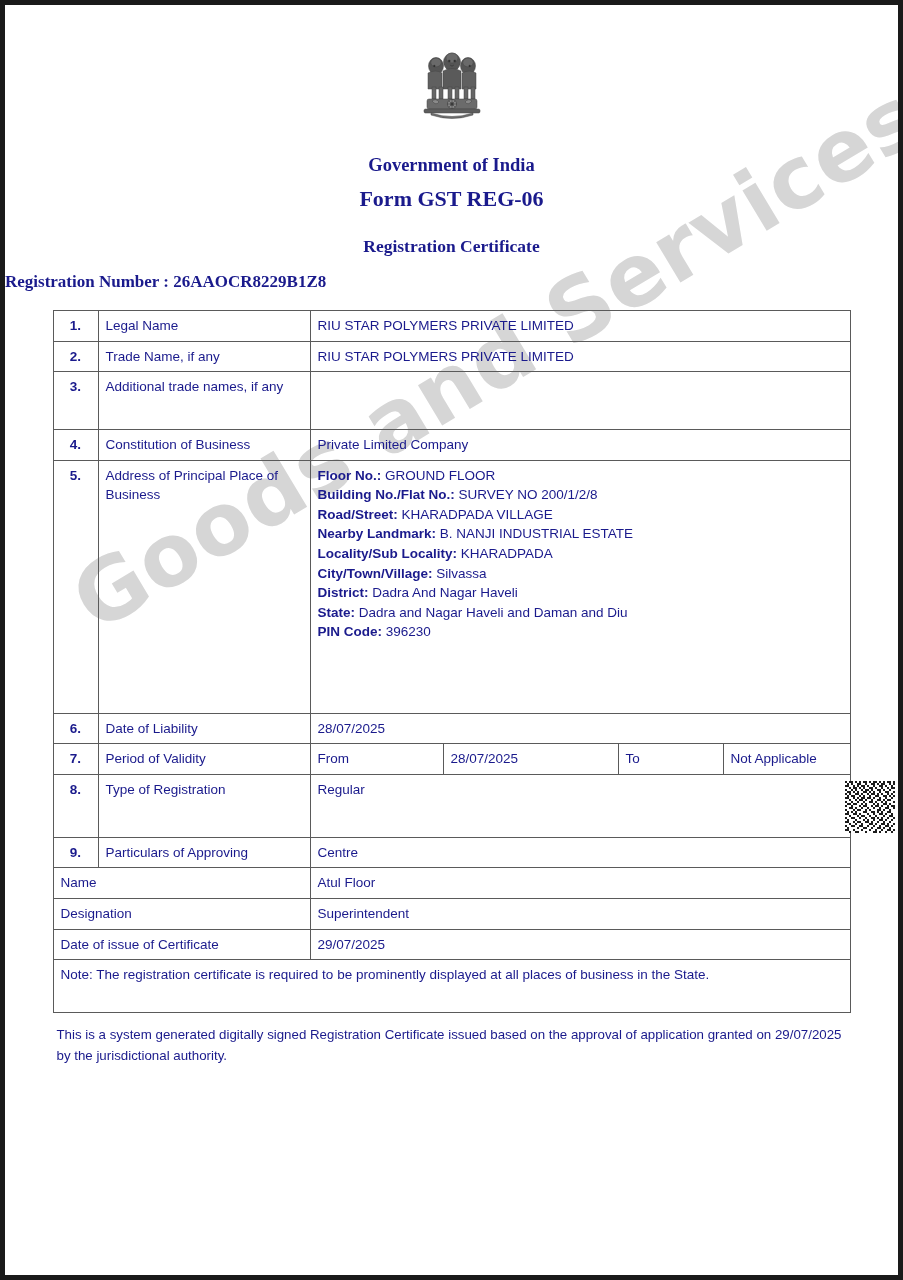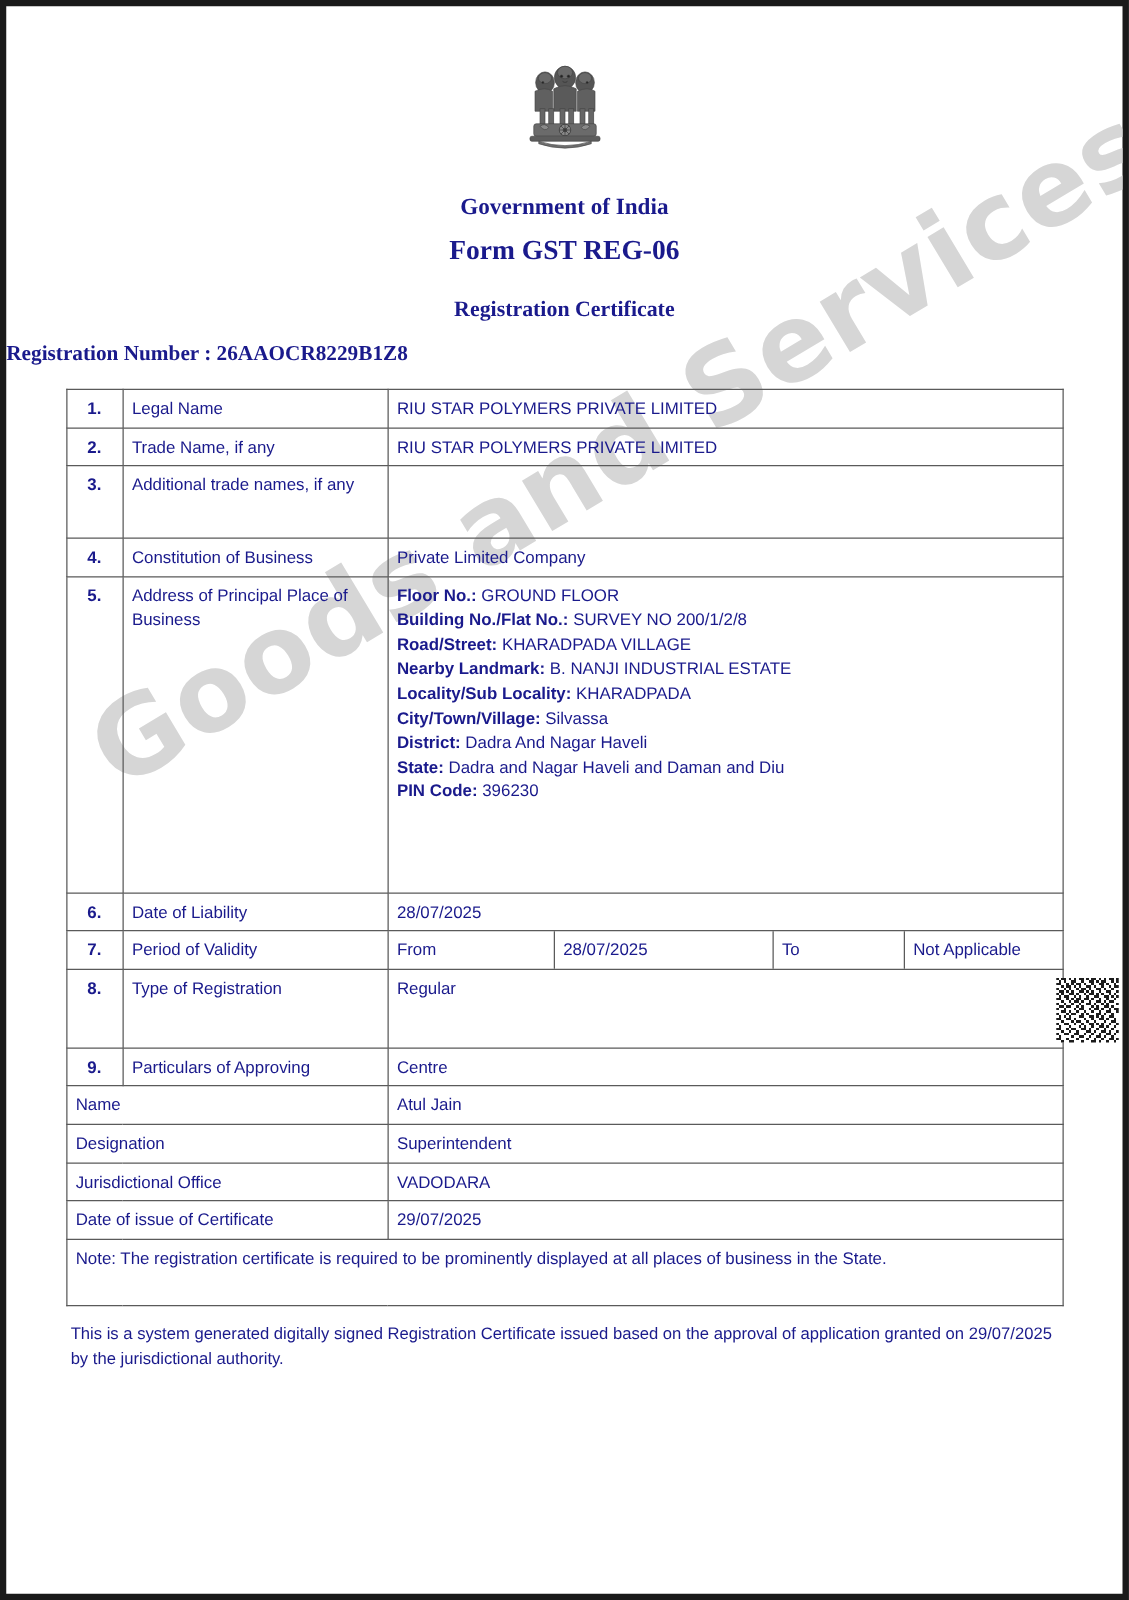--- a/index.html
+++ b/index.html
@@ -521,31 +521,27 @@
 
         <tr>
           <td class="num">9.</td>
           <td class="lbl">Particulars of Approving</td>
           <td class="val">Centre</td>
         </tr>
 
 
         <tr>
           <td colspan="2" class="lbl" style="width:auto">Name</td>
-          <td class="val">Atul Jain</td>
+          <td class="val">Atul Floor</td>
         </tr>
         <tr>
           <td colspan="2" class="lbl" style="width:auto">Designation</td>
           <td class="val">Superintendent</td>
         </tr>
         <tr>
-          <td colspan="2" class="lbl" style="width:auto">Jurisdictional Office</td>
-          <td class="val">VADODARA</td>
-        </tr>
-        <tr>
           <td colspan="2" class="lbl" style="width:auto">Date of issue of Certificate</td>
           <td class="val">29/07/2025</td>
         </tr>
 
         <tr>
           <td colspan="3" id="note-cell">Note: The registration certificate is required to be prominently displayed at all places of business in the State.</td>
         </tr>
 
       </tbody>
     </table>

